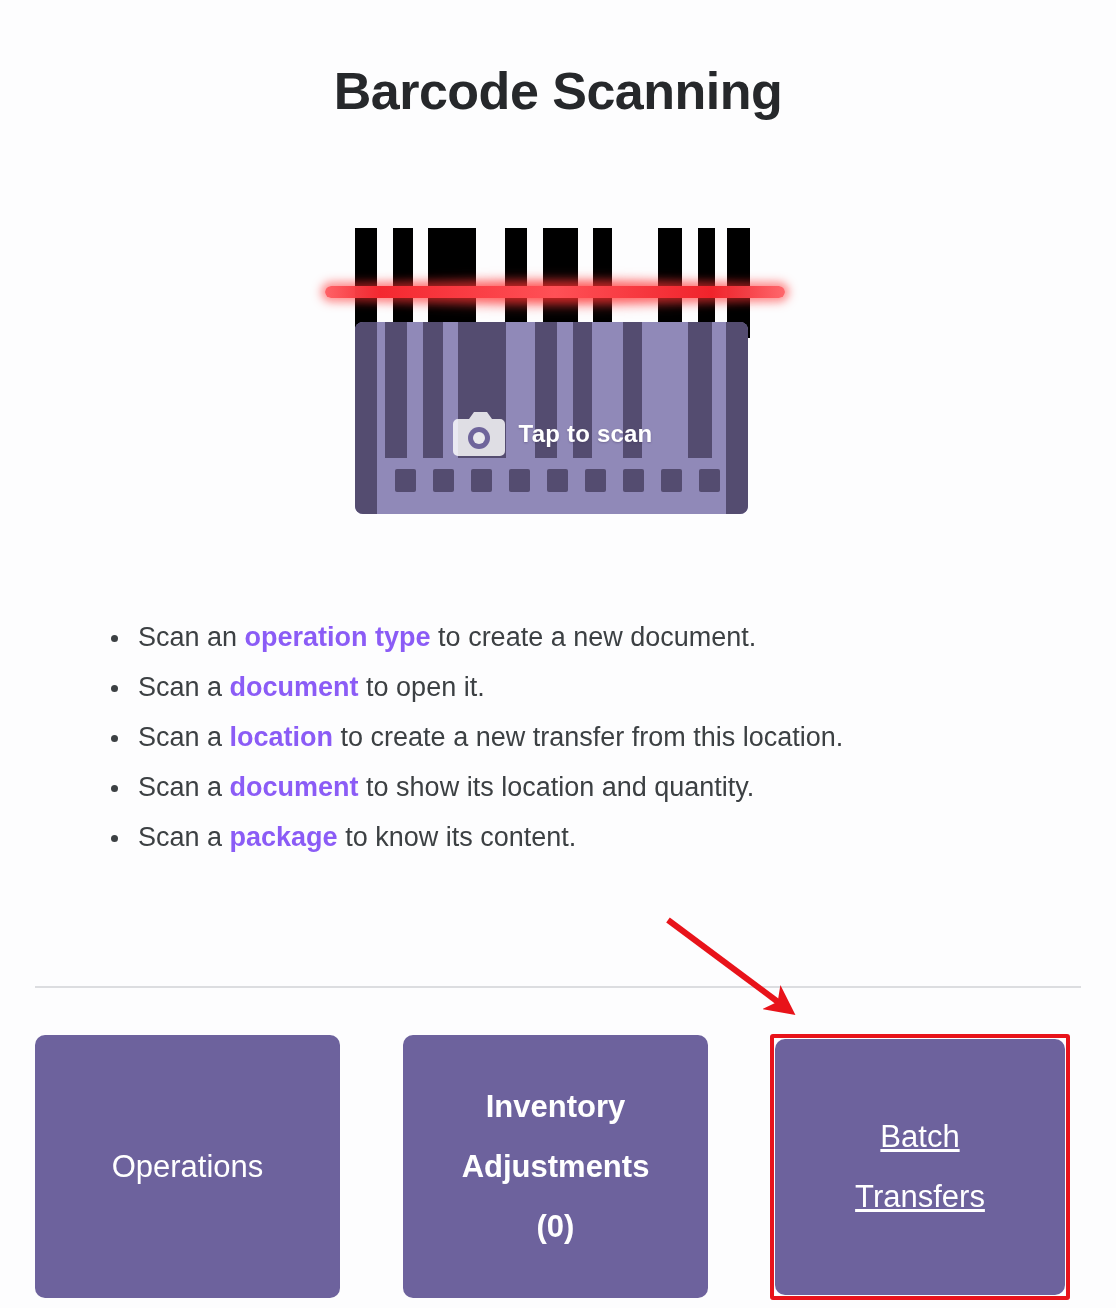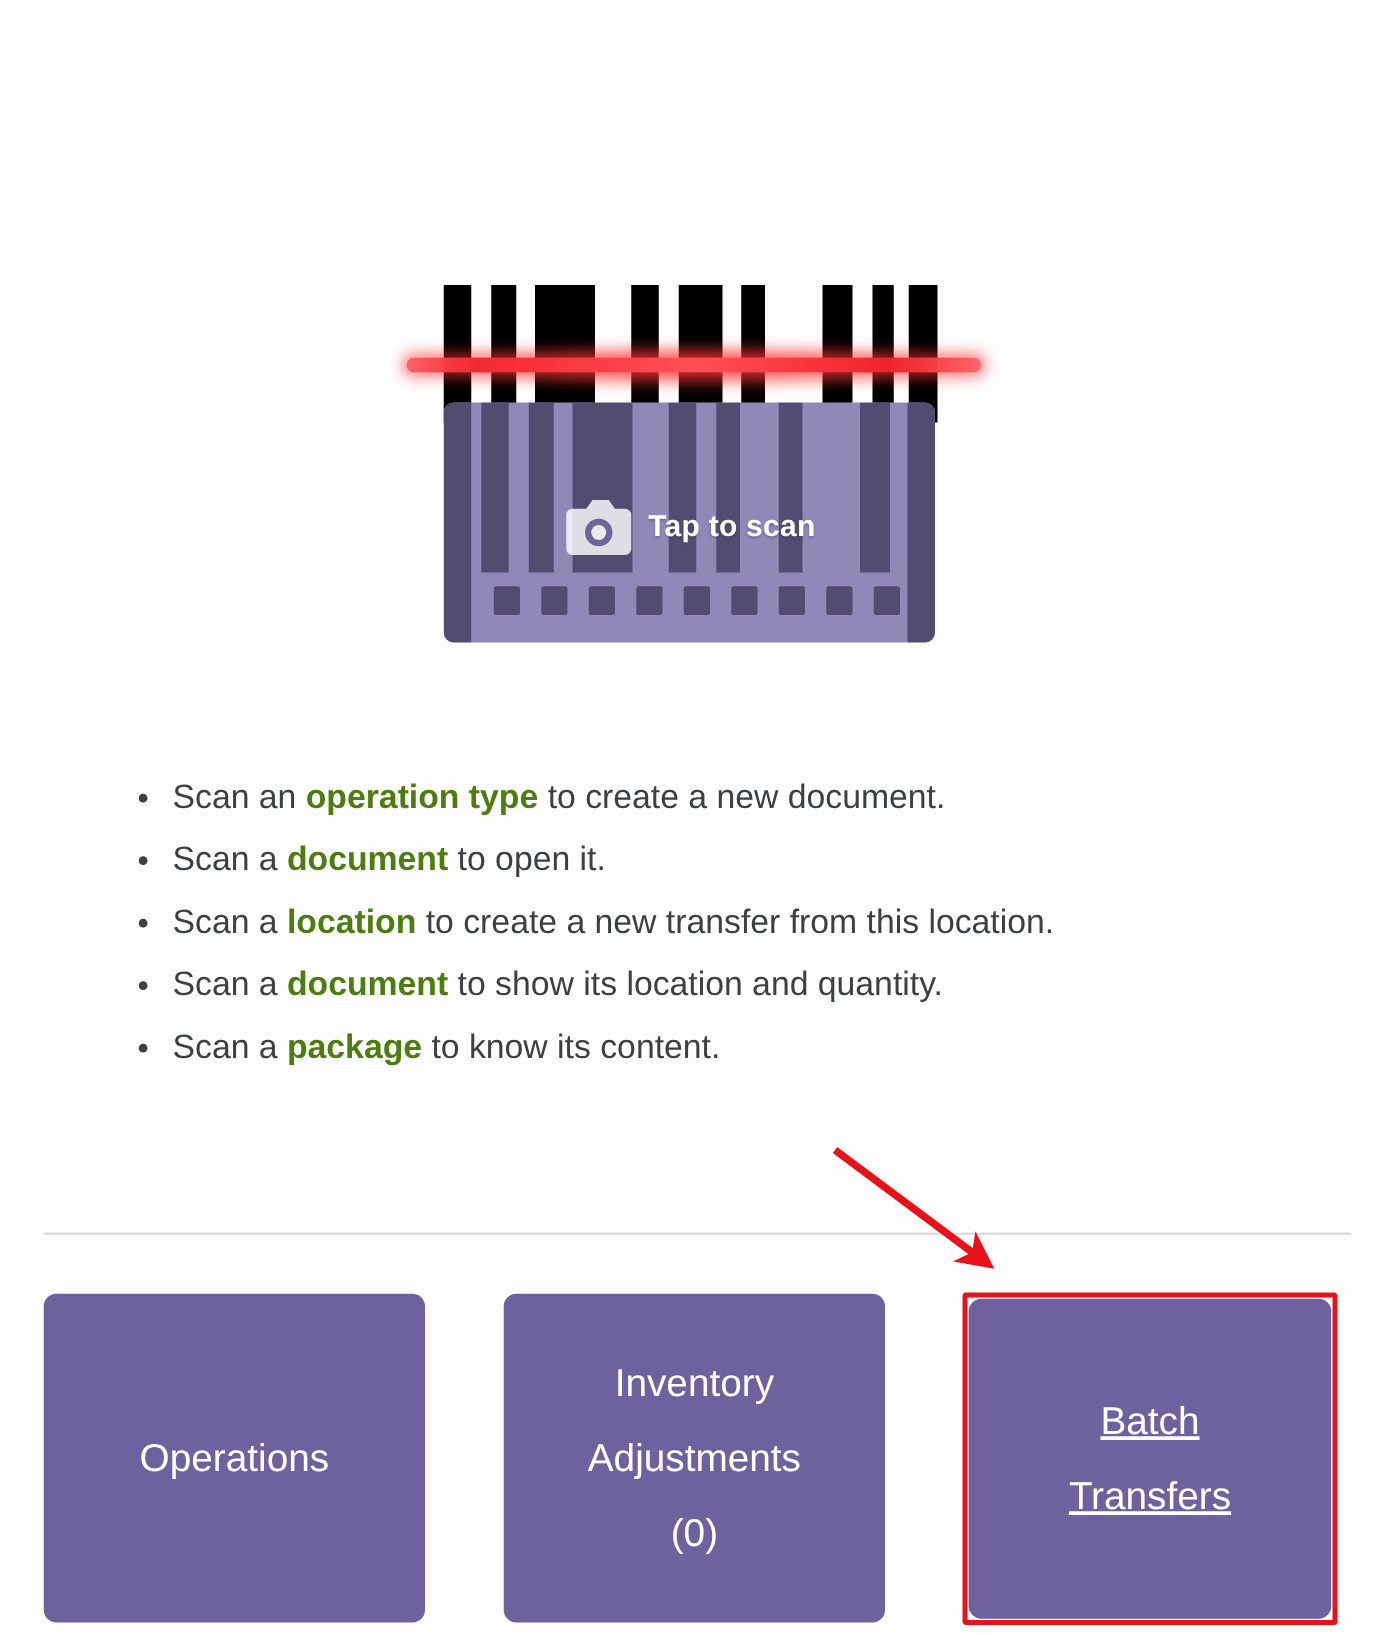--- a/index.html
+++ b/index.html
@@ -117,21 +117,21 @@
     height: 192px;
     width: 22px;
     background: #544c70;
   }
   .edge-l { left: 0; }
   .edge-r { right: 0; }
 
   
   .tap-overlay {
     position: absolute;
-    left: 0; top: 4px;
+    left: 0; top: 16px;
     width: 393px; height: 192px;
     display: flex;
     align-items: center;
     justify-content: center;
     gap: 12px;
   }
   .camera-icon {
     width: 56px;
     height: 50px;
     flex: none;
@@ -164,21 +164,21 @@
   .instructions li::before {
     content: "";
     position: absolute;
     left: 3px;
     top: 23px;
     width: 7px;
     height: 7px;
     border-radius: 50%;
     background: #3c4043;
   }
-  .instructions b { font-weight: 700; color: #4d7c0f; }
+  .instructions b { font-weight: 700; color: #8b5cf6; }
 
   
   .divider {
     position: absolute;
     left: 35px;
     top: 986px;
     width: 1046px;
     height: 2px;
     background: #dcdde0;
   }
@@ -204,21 +204,21 @@
     text-align: center;
     color: #ffffff;
     font-size: 31px;
     font-weight: 400;
     line-height: 60px;
     padding: 0 14px;
     cursor: pointer;
     white-space: pre-line;
   }
   .tile-1 { left: 0px; }
-  .tile-2 { left: 368px; }
+  .tile-2 { left: 368px; font-weight: bold; }
   .tile-3 { left: 740px; width: 290px; height: 256px; top: 4px; }
 
   .highlight-box {
     position: absolute;
     left: 735px;
     top: -1px;
     width: 300px;
     height: 266px;
     border: 4px solid #e8131a;
     border-radius: 3px;
@@ -233,20 +233,21 @@
     width: 200px;
     height: 140px;
     pointer-events: none;
   }
 </style>
 </head>
 <body>
 
 <div id="page">
 
+  <div class="page-title">Barcode Scanning</div>
 
   <div class="scanner">
 
     <div class="bars-top" id="bars-top">
         <div class="bar-k" style="left: 55px; width: 22px;"></div>
         <div class="bar-k" style="left: 93px; width: 20px;"></div>
         <div class="bar-k" style="left: 128px; width: 48px;"></div>
         <div class="bar-k" style="left: 205px; width: 22px;"></div>
         <div class="bar-k" style="left: 243px; width: 19px;"></div>
         <div class="bar-k" style="left: 260px; width: 18px;"></div>

